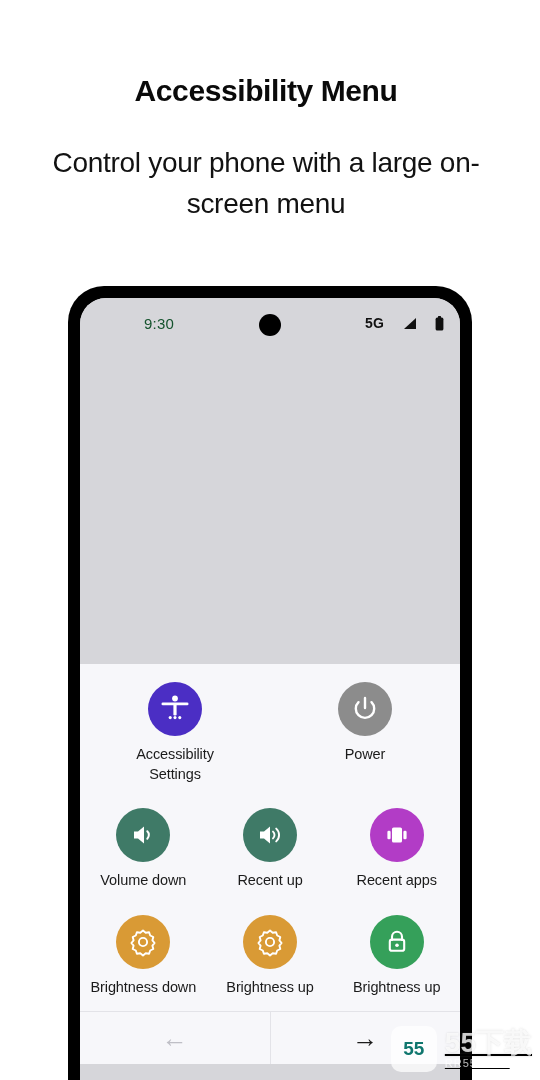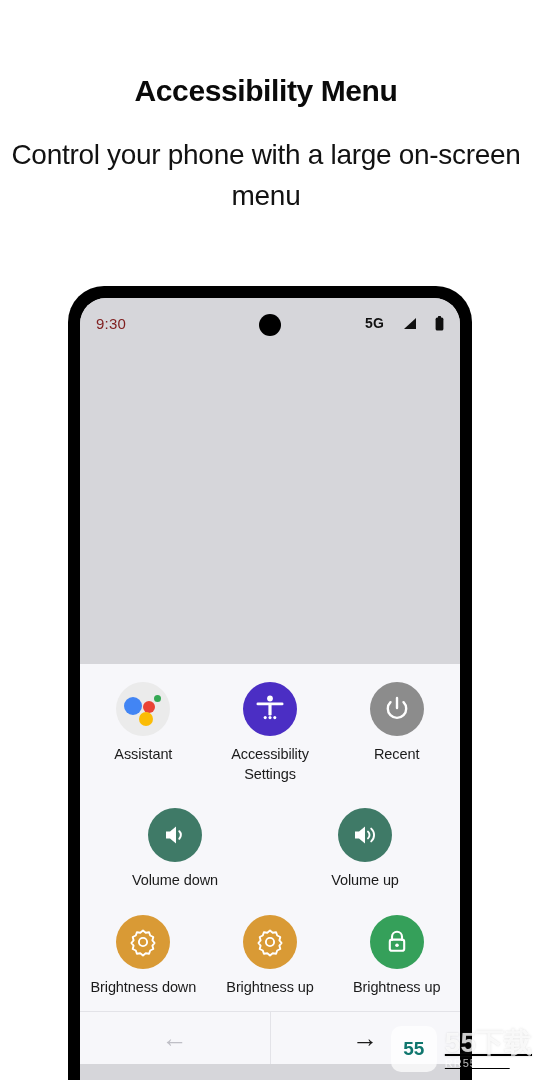--- a/index.html
+++ b/index.html
@@ -19,21 +19,21 @@
   .hero-title{
     margin:0;
     padding-top:74px;
     font-size:30px;
     font-weight:bold;
     letter-spacing:-0.4px;
     color:#0a0a0a;
     line-height:1.1;
   }
   .hero-sub{
-    margin:8px;
+    margin:16px;
     padding-top:20px;
     font-size:28px;
     font-weight:400;
     color:#121212;
     line-height:1.45;
     letter-spacing:-0.3px;
   }
 
   
   .phone{
@@ -59,21 +59,21 @@
     position:relative;
     height:50px;
     display:flex;
     align-items:center;
     justify-content:space-between;
     padding:0 16px;
     box-sizing:border-box;
     background:#d6d6da;
   }
   .status-time{
-    font-size:15px;color:#7f1d1d;font-weight:500;letter-spacing:0.2px;
+    font-size:15px;color:#14532d;font-weight:500;letter-spacing:0.2px;margin-left:48px;
   }
   .punchhole{
     position:absolute;
     left:50%;top:16px;margin-left:-11px;
     width:22px;height:22px;border-radius:50%;
     background:#000;
   }
   .status-right{
     display:flex;align-items:center;gap:18px;margin-left:30px;
   }
@@ -179,31 +179,20 @@
           <rect x="0.6" y="1.6" width="7.8" height="13" rx="1.6" fill="#101010"></rect>
         </svg>
       </span>
     </div>
 
     <div class="wallpaper"></div>
 
     <div class="a11y-panel">
 
       <div class="a11y-row">
-        <div class="a11y-cell">
-          <div class="a11y-circle" style="background:#ebebeb">
-            <div class="assistant-dots">
-              <span class="dot dot-blue"></span>
-              <span class="dot dot-red"></span>
-              <span class="dot dot-yellow"></span>
-              <span class="dot dot-green"></span>
-            </div>
-          </div>
-          <div class="a11y-label">Assistant</div>
-        </div>
 
         <div class="a11y-cell">
           <div class="a11y-circle" style="background:#4b2ec4">
             <svg width="34" height="34" viewBox="0 0 34 34">
               <circle cx="17" cy="6.5" r="2.9" fill="#fff"></circle>
               <rect x="3.5" y="10.6" width="27" height="2.7" rx="1.35" fill="#fff"></rect>
               <rect x="15.4" y="11" width="3.2" height="12.4" rx="1.2" fill="#fff"></rect>
               <circle cx="12.2" cy="25.6" r="1.55" fill="#fff"></circle>
               <circle cx="17" cy="25.6" r="1.55" fill="#fff"></circle>
               <circle cx="21.8" cy="25.6" r="1.55" fill="#fff"></circle>
@@ -212,21 +201,21 @@
           <div class="a11y-label">Accessibility Settings</div>
         </div>
 
         <div class="a11y-cell">
           <div class="a11y-circle" style="background:#8c8c8c">
             <svg width="30" height="30" viewBox="0 0 30 30">
               <path d="M8.5 8.2 A9.2 9.2 0 1 0 21.5 8.2" fill="none" stroke="#fff" stroke-width="2.4" stroke-linecap="round"></path>
               <line x1="15" y1="4" x2="15" y2="14" stroke="#fff" stroke-width="2.4" stroke-linecap="round"></line>
             </svg>
           </div>
-          <div class="a11y-label">Recent</div>
+          <div class="a11y-label">Power</div>
         </div>
       </div>
 
       <div class="row-gap"></div>
 
       <div class="a11y-row">
         <div class="a11y-cell">
           <div class="a11y-circle" style="background:#3f7a67">
             <svg width="30" height="30" viewBox="0 0 30 30">
               <path d="M6 11.5 h4 L16 6.5 v17 L10 18.5 H6 Z" fill="#fff"></path>
@@ -237,23 +226,33 @@
         </div>
 
         <div class="a11y-cell">
           <div class="a11y-circle" style="background:#3f7a67">
             <svg width="30" height="30" viewBox="0 0 30 30">
               <path d="M5 11.5 h4 L15 6.5 v17 L9 18.5 H5 Z" fill="#fff"></path>
               <path d="M18 11.6 a4.6 4.6 0 0 1 0 6.8" fill="none" stroke="#fff" stroke-width="1.9" stroke-linecap="round"></path>
               <path d="M21.2 8.6 a8.6 8.6 0 0 1 0 12.8" fill="none" stroke="#fff" stroke-width="1.9" stroke-linecap="round"></path>
             </svg>
           </div>
-          <div class="a11y-label">Volume up</div>
-        </div>
-
+          <div class="a11y-label">Recent up</div>
+        </div>
+
+        <div class="a11y-cell">
+          <div class="a11y-circle" style="background:#b23cc6">
+            <svg width="30" height="30" viewBox="0 0 30 30">
+              <rect x="10" y="7.5" width="10" height="15" rx="1.6" fill="#fff"></rect>
+              <rect x="5.4" y="10.8" width="3.2" height="8.4" rx="1.3" fill="#fff"></rect>
+              <rect x="21.4" y="10.8" width="3.2" height="8.4" rx="1.3" fill="#fff"></rect>
+            </svg>
+          </div>
+          <div class="a11y-label">Recent apps</div>
+        </div>
       </div>
 
       <div class="row-gap"></div>
 
       <div class="a11y-row">
         <div class="a11y-cell">
           <div class="a11y-circle" style="background:#d99a35">
             <svg width="30" height="30" viewBox="0 0 30 30">
               <path d="M15 3.6 l2.7 2.2 3.4-0.6 1.1 3.3 3.1 1.5-0.9 3.3 2.2 2.7-2.2 2.7 0.9 3.3-3.1 1.5-1.1 3.3-3.4-0.6-2.7 2.2-2.7-2.2-3.4 0.6-1.1-3.3-3.1-1.5 0.9-3.3-2.2-2.7 2.2-2.7-0.9-3.3 3.1-1.5 1.1-3.3 3.4 0.6z" fill="none" stroke="#fff" stroke-width="1.9" stroke-linejoin="round"></path>
               <circle cx="15" cy="15" r="4.1" fill="none" stroke="#fff" stroke-width="1.9"></circle>

